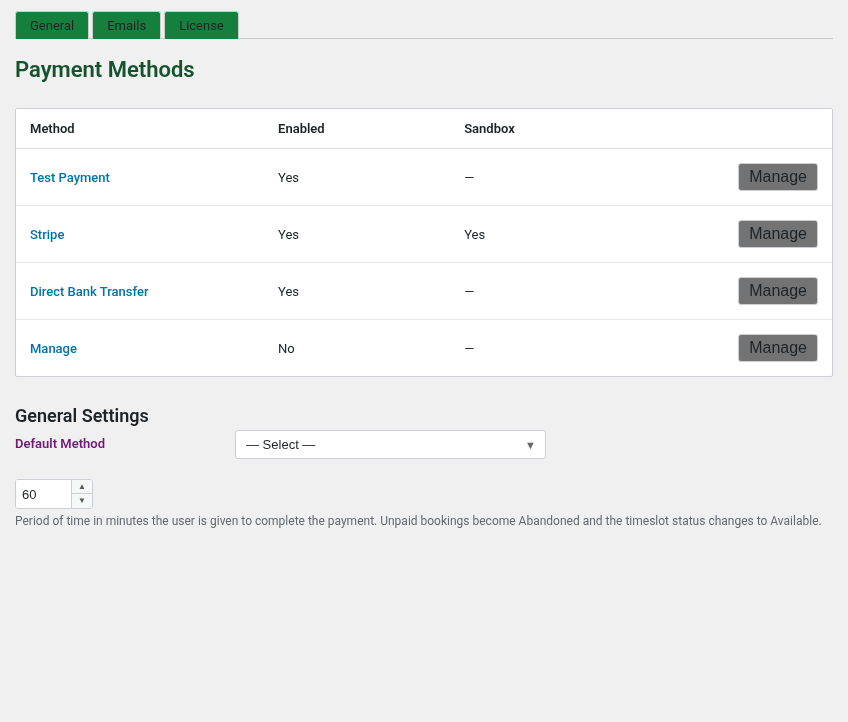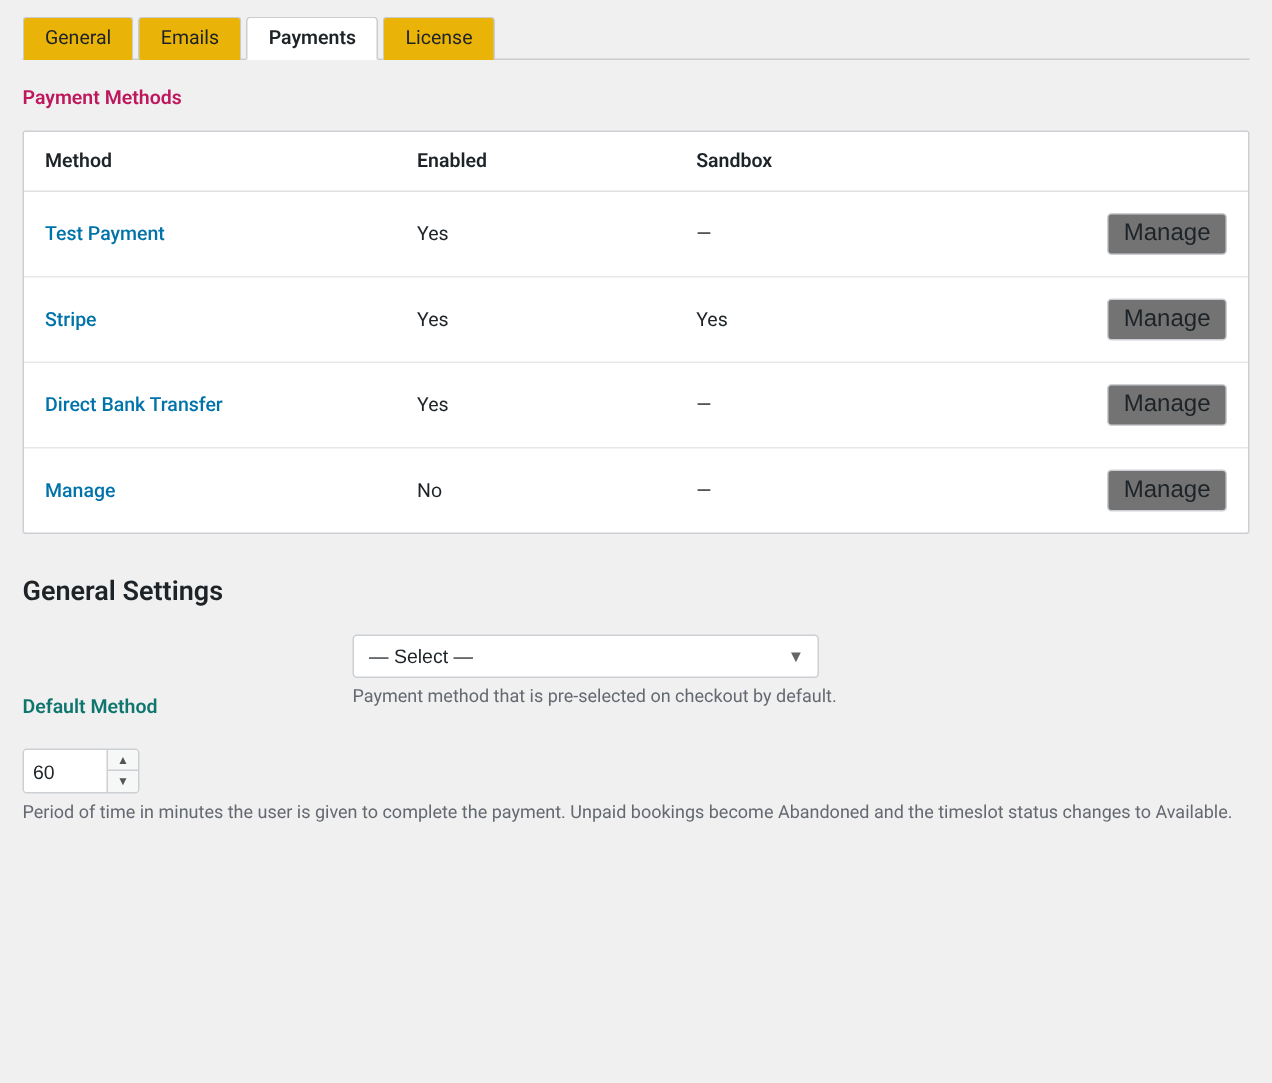--- a/index.html
+++ b/index.html
@@ -19,44 +19,44 @@
 
     
     .tabs-bar {
       display: flex;
       gap: 0;
       margin-bottom: 18px;
       border-bottom: 1px solid #ccc;
     }
     .tab {
       padding: 6px 14px;
-      background: #eab308;
+      background: #15803d;
       border: 1px solid #ccc;
       border-bottom: none;
       cursor: pointer;
       font-size: 13px;
       color: #1d2327;
       margin-right: 3px;
       border-radius: 3px 3px 0 0;
       position: relative;
       bottom: -1px;
     }
     .tab.active {
       background: #fff;
       border-bottom: 1px solid #fff;
       font-weight: 600;
       z-index: 1;
     }
 
     
     .section-title {
-      font-size: 13px;
-      font-weight: 600;
-      color: #be185d;
-      margin-bottom: 14px;
+      font-size: 22px;
+      font-weight: 600;
+      color: #14532d;
+      margin-bottom: 26px;
     }
 
     
     .payment-table-wrapper {
       background: #fff;
       border: 1px solid #ccd0d4;
       border-radius: 2px;
       margin-bottom: 28px;
       overflow: hidden;
     }
@@ -110,37 +110,36 @@
     .col-method { width: 200px; }
     .col-enabled { width: 150px; }
     .col-sandbox { width: 200px; }
     .col-action { width: 100px; text-align: right; }
 
     
     .general-settings-title {
       font-size: 18px;
       font-weight: 600;
       color: #1d2327;
-      margin-bottom: 18px;
+      margin-bottom: 4px;
     }
 
     .settings-row {
       display: flex;
       align-items: flex-start;
       margin-bottom: 20px;
     }
 
     .settings-label {
       width: 220px;
       min-width: 220px;
       font-size: 13px;
       font-weight: 600;
-      color: #0f766e;
+      color: #701a75;
       padding-top: 6px;
-      margin-top: 35px;
     }
 
     .settings-control {
       flex: 1;
     }
 
     .select-wrapper {
       position: relative;
       display: inline-block;
       width: 311px;
@@ -222,21 +221,20 @@
     }
   </style>
 </head>
 <body>
 
 <div class="page-wrapper">
 
   <div class="tabs-bar">
     <div class="tab">General</div>
     <div class="tab">Emails</div>
-    <div class="tab active">Payments</div>
     <div class="tab">License</div>
   </div>
 
   <div class="section-title">Payment Methods</div>
 
   <div class="payment-table-wrapper">
     <table class="payment-table">
       <thead>
         <tr>
           <th class="col-method">Method</th>
@@ -293,21 +291,20 @@
   <div class="general-settings-title">General Settings</div>
 
   <div class="settings-row">
     <div class="settings-label">Default Method</div>
     <div class="settings-control">
       <div class="select-wrapper">
         <select id="default-method-select">
         <option value="">— Select —</option><option value="test-payment">Test Payment</option><option value="pay-on-arrival">Pay on Arrival</option><option value="direct-bank-transfer">Direct Bank Transfer</option><option value="stripe">Stripe</option><option value="paypal">PayPal</option></select>
         <span class="select-chevron">▼</span>
       </div>
-      <div class="settings-hint">Payment method that is pre-selected on checkout by default.</div>
     </div>
   </div>
 
   <div class="settings-row">
     <div class="settings-control">
       <div class="number-input-wrapper">
         <input type="number" id="time-complete-input" value="60" min="1" style="">
         <div class="spinner-buttons">
           <button class="spinner-btn">▲</button>
           <button class="spinner-btn">▼</button>

